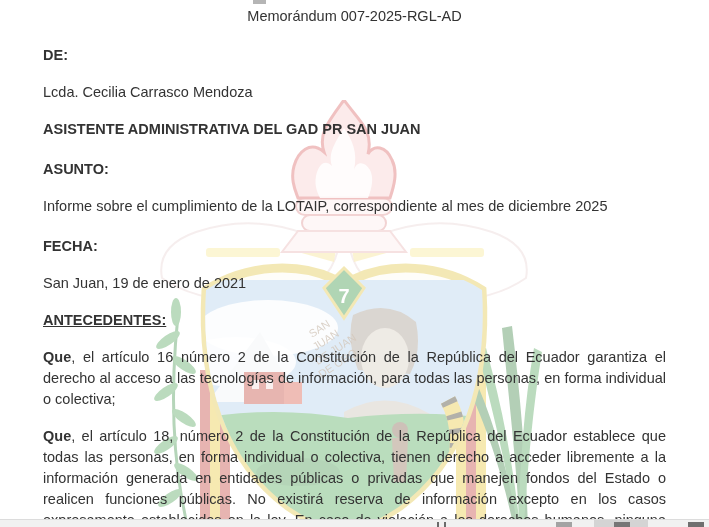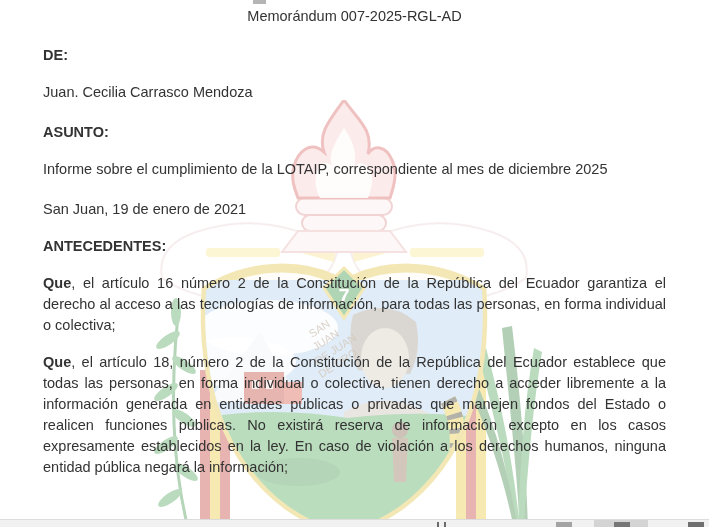--- a/index.html
+++ b/index.html
@@ -15,21 +15,21 @@
   }
   .content{
     position:absolute;inset:0;z-index:2;
     padding:6px 27px 0 27px;
   }
   .doc-title{text-align:center;margin:0 0 18px 0;}
   p{margin:16px;}
   .b{font-weight:bold;}
   .group{margin-bottom:19px;}
   .group-sm{margin-bottom:12px;}
-  .label-solo{margin-bottom:13px;}
+  .label-solo{margin-bottom:13px;text-decoration:underline;}
   .para{text-align:justify;margin-bottom:13px;}
   .top-handle{
     position:absolute;left:253px;top:0;width:13px;height:4px;
     background:#b5b5b5;z-index:3;
   }
   .status-bar{
     position:absolute;left:0;top:519px;width:709px;height:8px;
     background:#f1f1f1;border-top:1px solid #dcdcdc;z-index:3;
   }
   .sb-tick{position:absolute;top:2px;width:2px;height:5px;background:#6b6b6b;}
@@ -137,30 +137,32 @@
       </g>
     </g>
   </svg>
 </div>
 
 <div class="content">
   <p class="doc-title">Memorándum 007-2025-RGL-AD</p>
 
   <div class="group">
     <p class="b">DE:</p>
-    <p>Juan. Cecilia Carrasco Mendoza</p>
+    <p>Lcda. Cecilia Carrasco Mendoza</p>
+    <p class="b">ASISTENTE ADMINISTRATIVA DEL GAD PR SAN JUAN</p>
   </div>
 
 
   <div class="group">
     <p class="b">ASUNTO:</p>
     <p>Informe sobre el cumplimiento de la LOTAIP, correspondiente al mes de diciembre 2025</p>
   </div>
 
   <div class="group-sm">
+    <p class="b">FECHA:</p>
     <p>San Juan, 19 de enero de 2021</p>
   </div>
 
   <p class="b label-solo">ANTECEDENTES:</p>
 
   <p class="para"><span class="b">Que</span><span>, el artículo 16 número 2 de la Constitución de la República del Ecuador garantiza el derecho al acceso a las tecnologías de información, para todas las personas, en forma individual o colectiva;</span></p>
 
   <p class="para"><span class="b">Que</span><span>, el artículo 18, número 2 de la Constitución de la República del Ecuador establece que todas las personas, en forma individual o colectiva, tienen derecho a acceder libremente a la información generada en entidades públicas o privadas que manejen fondos del Estado o realicen funciones públicas. No existirá reserva de información excepto en los casos expresamente establecidos en la ley. En caso de violación a los derechos humanos, ninguna entidad pública negará la información;</span></p>
 </div>
 

